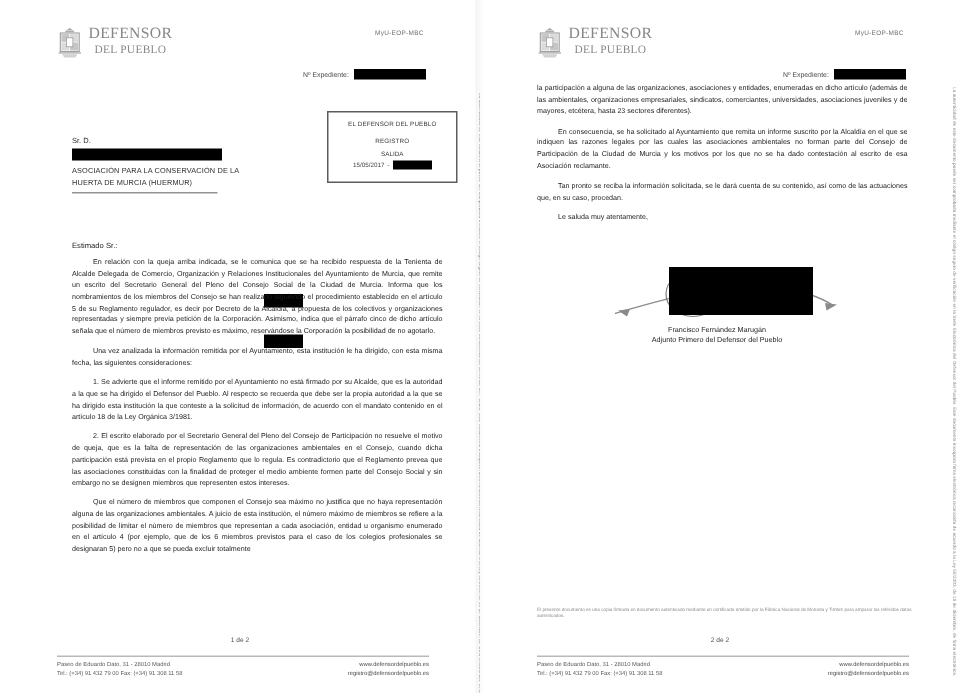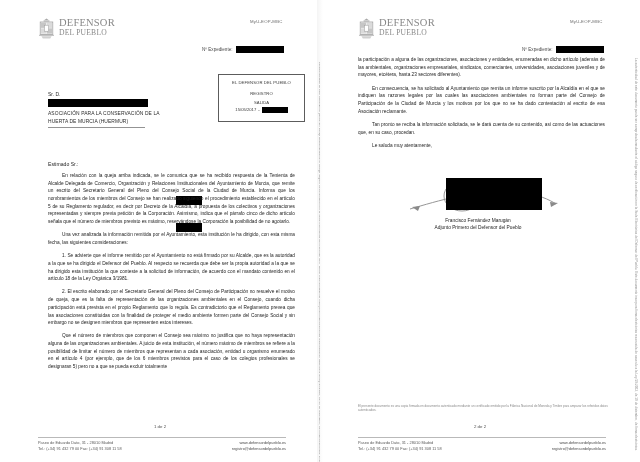--- a/index.html
+++ b/index.html
@@ -32,20 +32,21 @@
   }
   .crest{
     width:17px;height:21px;flex:none;
     position:relative;
   }
   .crest svg{display:block;}
   .lh-text{
     line-height:1.02;
     font-family:"Liberation Serif", serif;
     color:#3b3b3b;
+    text-align:center;
   }
   .lh-1{font-size:10.5px;letter-spacing:.2px;}
   .lh-2{font-size:7.6px;letter-spacing:.2px;}
 
   .doccode{
     position:absolute;font-size:4.3px;color:#6d6d6d;letter-spacing:.2px;
     font-family:"Liberation Sans", sans-serif;
   }
   .expline{
     position:absolute;display:flex;align-items:center;gap:3px;

